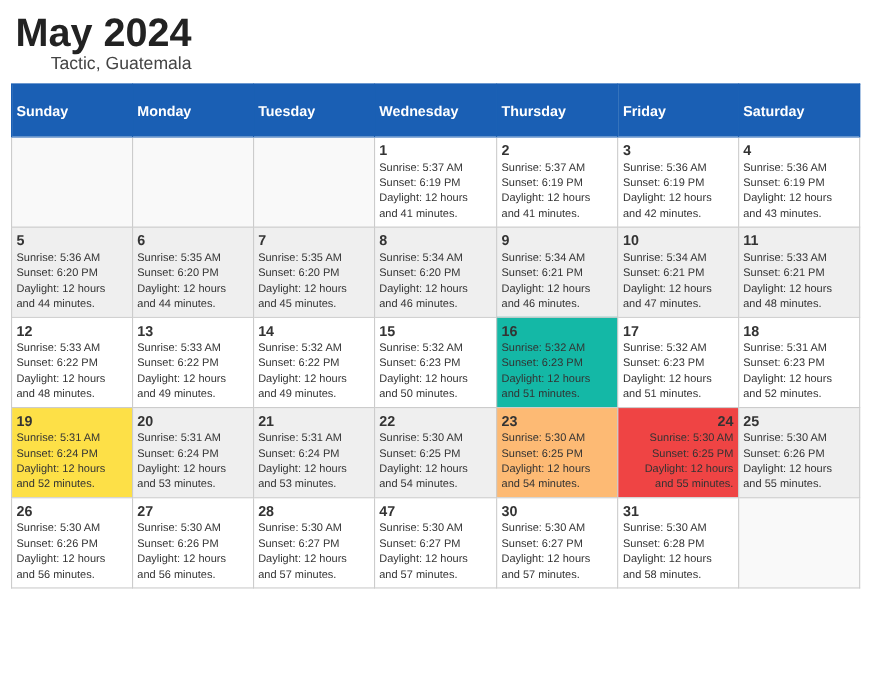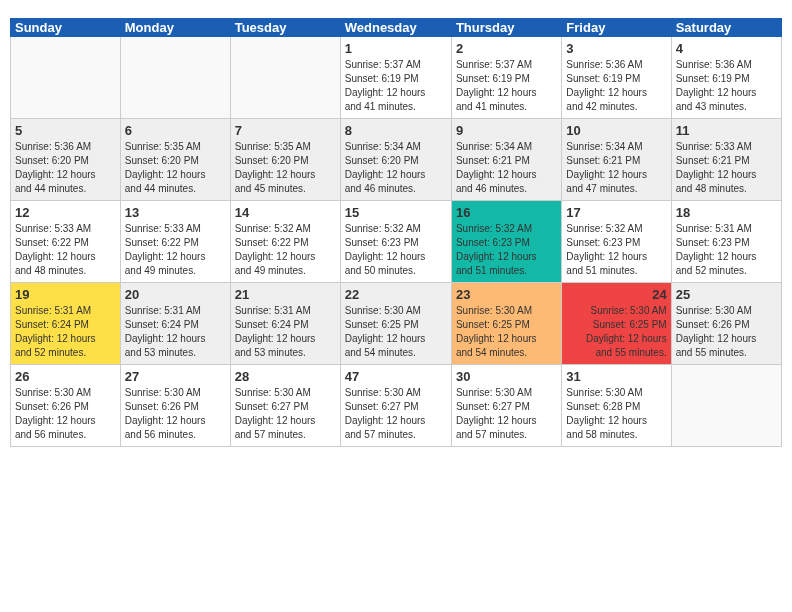--- a/index.html
+++ b/index.html
@@ -47,21 +47,21 @@
     .calendar {
       width: 100%;
       border-collapse: collapse;
       border: 1px solid #ccc;
     }
     .calendar th {
       background: #1a5fb4;
       color: #fff;
       font-size: 13px;
       font-weight: bold;
-      padding: 1px 4px;
+      padding: 16px 4px;
       text-align: left;
       border: 1px solid #1a5fb4;
     }
     .calendar td {
       border: 1px solid #ccc;
       vertical-align: top;
       padding: 4px;
       font-size: 10.5px;
       color: #333;
       width: 113px;
@@ -90,20 +90,24 @@
       background: #f9f9f9 !important;
     }
     
     .row-odd td { background: #fff; }
     .row-even td { background: #efefef; }
   </style>
 </head>
 <body>
 
 <div class="header">
+  <div class="title-block">
+    <div class="cal-title">May 2024</div>
+    <div class="cal-subtitle">Tactic, Guatemala</div>
+  </div>
 </div>
 
 <table class="calendar">
   <thead>
     <tr>
     <th>Sunday</th>
         <th>Monday</th>
         <th>Tuesday</th>
         <th>Wednesday</th>
         <th>Thursday</th>

